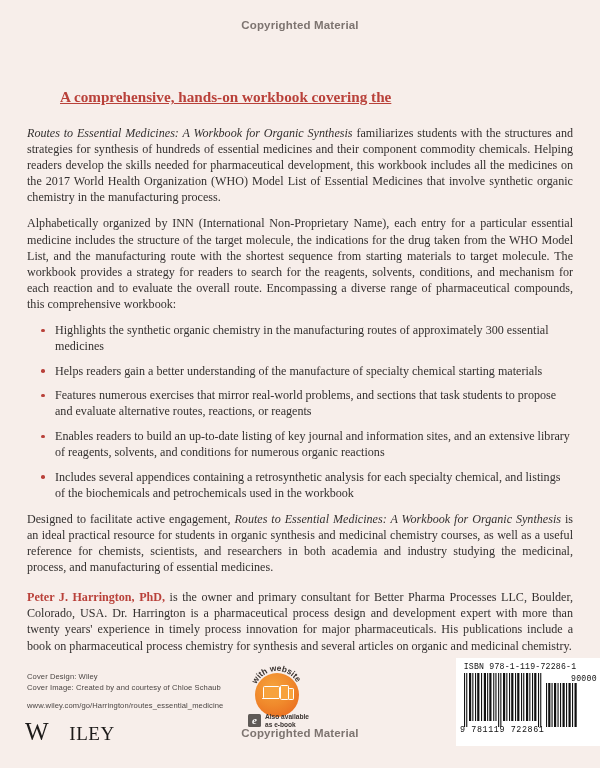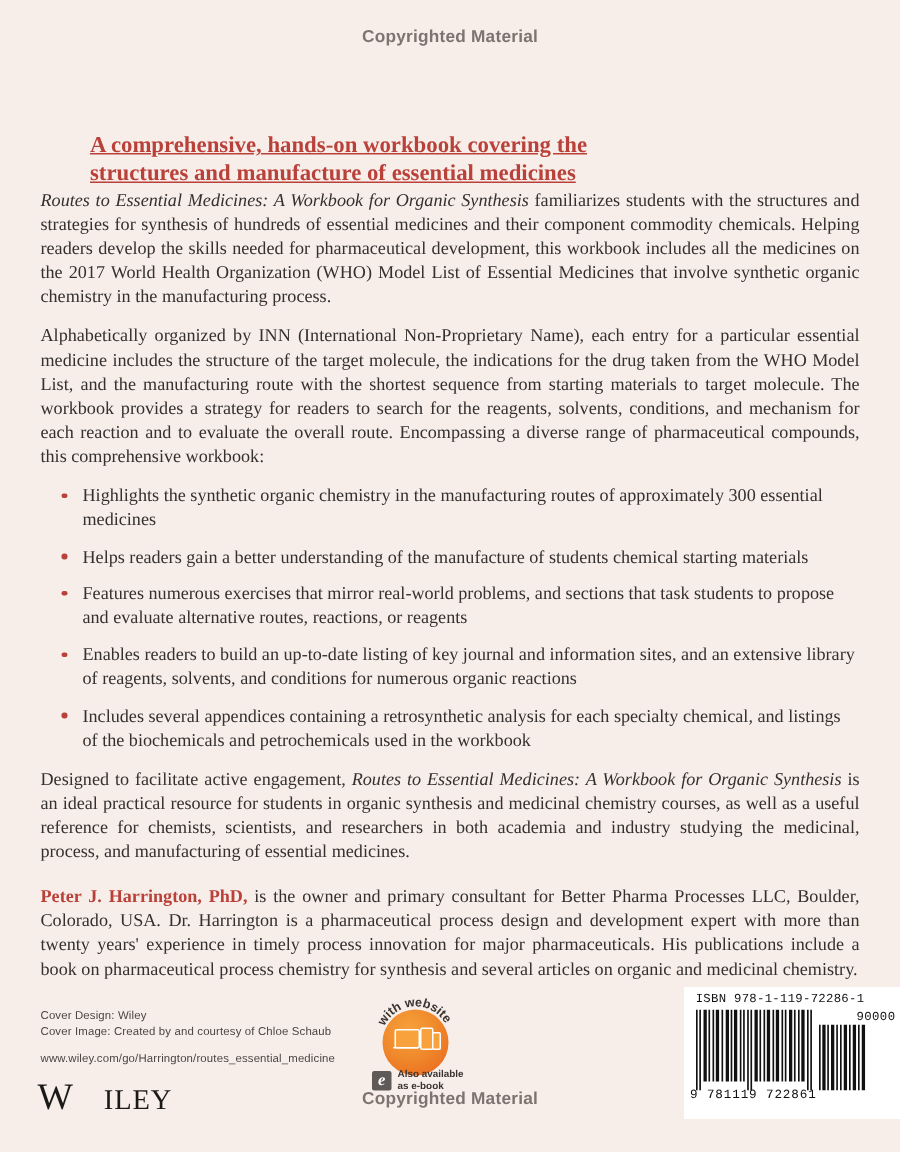--- a/index.html
+++ b/index.html
@@ -302,32 +302,31 @@
 </style>
 </head>
 <body>
 
 <div class="cover">
 
   <div class="copyright-strip copyright-top">Copyrighted Material</div>
 
   <div class="headline">
     <span>A comprehensive, hands-on workbook covering the</span><br>
-    <span>structures and manufacture of essential medicines</span>
   </div>
 
   <div class="body-col">
 
     <p class="para"><span class="ital">Routes to Essential Medicines: A Workbook for Organic Synthesis</span><span> familiarizes students with the structures and strategies for synthesis of hundreds of essential medicines and their component commodity chemicals. Helping readers develop the skills needed for pharmaceutical development, this workbook includes all the medicines on the 2017 World Health Organization (WHO) Model List of Essential Medicines that involve synthetic organic chemistry in the manufacturing process.</span></p>
 
     <p class="para">Alphabetically organized by INN (International Non-Proprietary Name), each entry for a particular essential medicine includes the structure of the target molecule, the indications for the drug taken from the WHO Model List, and the manufacturing route with the shortest sequence from starting materials to target molecule. The workbook provides a strategy for readers to search for the reagents, solvents, conditions, and mechanism for each reaction and to evaluate the overall route. Encompassing a diverse range of pharmaceutical compounds, this comprehensive workbook:</p>
 
     <ul class="bullets">
       <li>Highlights the synthetic organic chemistry in the manufacturing routes of approximately 300 essential medicines</li>
-      <li>Helps readers gain a better understanding of the manufacture of students chemical starting materials</li>
+      <li>Helps readers gain a better understanding of the manufacture of specialty chemical starting materials</li>
       <li>Features numerous exercises that mirror real-world problems, and sections that task students to propose and evaluate alternative routes, reactions, or reagents</li>
       <li>Enables readers to build an up-to-date listing of key journal and information sites, and an extensive library of reagents, solvents, and conditions for numerous organic reactions</li>
       <li>Includes several appendices containing a retrosynthetic analysis for each specialty chemical, and listings of the biochemicals and petrochemicals used in the workbook</li>
     </ul>
 
     <p class="para"><span>Designed to facilitate active engagement, </span><span class="ital">Routes to Essential Medicines: A Workbook for Organic Synthesis</span><span> is an ideal practical resource for students in organic synthesis and medicinal chemistry courses, as well as a useful reference for chemists, scientists, and researchers in both academia and industry studying the medicinal, process, and manufacturing of essential medicines.</span></p>
 
     <p class="para" style="margin-top:14px;"><span class="name-red">Peter J. Harrington, PhD,</span><span> is the owner and primary consultant for Better Pharma Processes LLC, Boulder, Colorado, USA. Dr. Harrington is a pharmaceutical process design and development expert with more than twenty years' experience in timely process innovation for major pharmaceuticals. His publications include a book on pharmaceutical process chemistry for synthesis and several articles on organic and medicinal chemistry.</span></p>
 
   </div>

